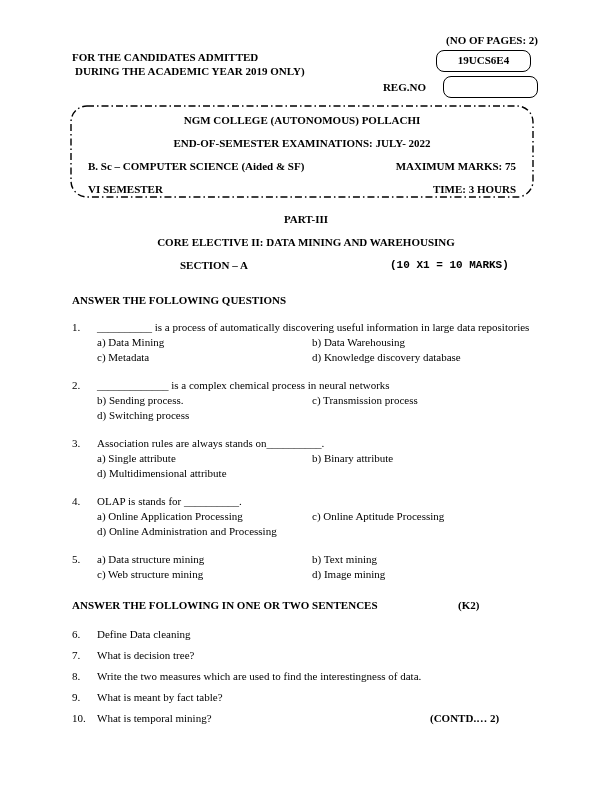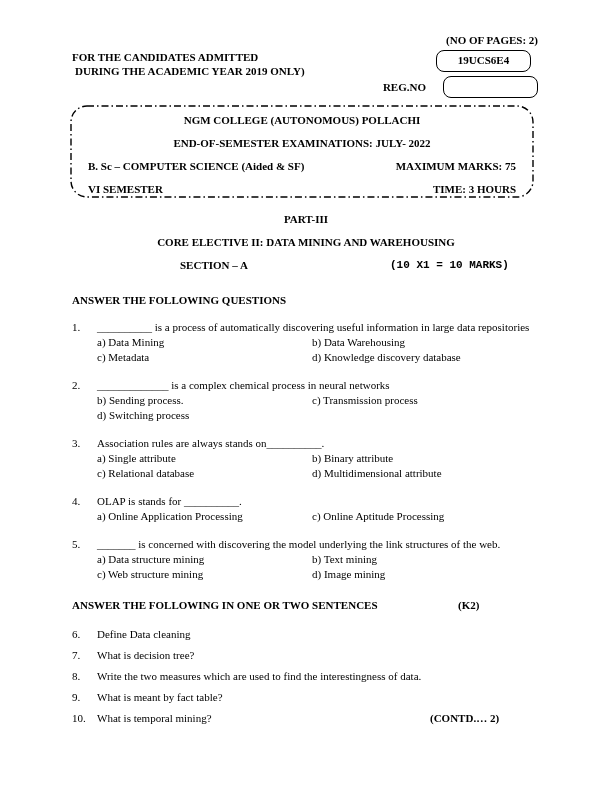--- a/index.html
+++ b/index.html
@@ -124,41 +124,40 @@
       </div>
     </div>
 
     <div class="q">
       <div class="q-no">3.</div>
       <div class="q-body">
         <div>Association rules are always stands on__________.</div>
         <div class="q-options">
           <span>a) Single attribute</span>
           <span>b) Binary attribute</span>
-          <span>c) Relational database</span>
           <span>d) Multidimensional attribute</span>
         </div>
       </div>
     </div>
 
     <div class="q">
       <div class="q-no">4.</div>
       <div class="q-body">
         <div>OLAP is stands for __________.</div>
         <div class="q-options">
           <span>a) Online Application Processing</span>
           <span>c) Online Aptitude Processing</span>
+          <span>d) Online Administration and Processing</span>
         </div>
       </div>
     </div>
 
     <div class="q">
       <div class="q-no">5.</div>
       <div class="q-body">
-        <div>_______ is concerned with discovering the model underlying the link structures of the web.</div>
         <div class="q-options">
           <span>a) Data structure mining</span>
           <span>b) Text mining</span>
           <span>c) Web structure mining</span>
           <span>d) Image mining</span>
         </div>
       </div>
     </div>
 
   </div>

